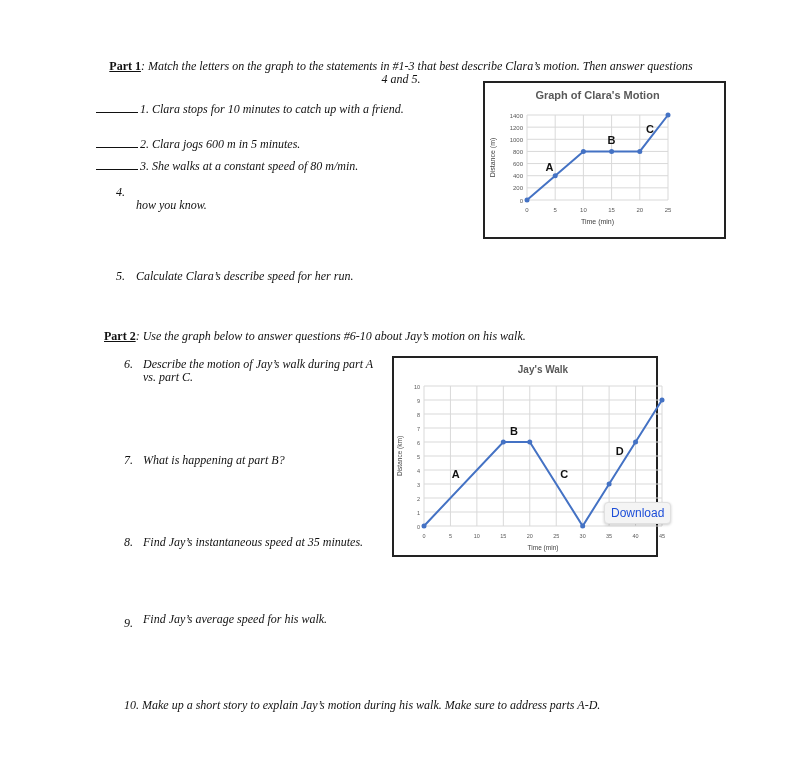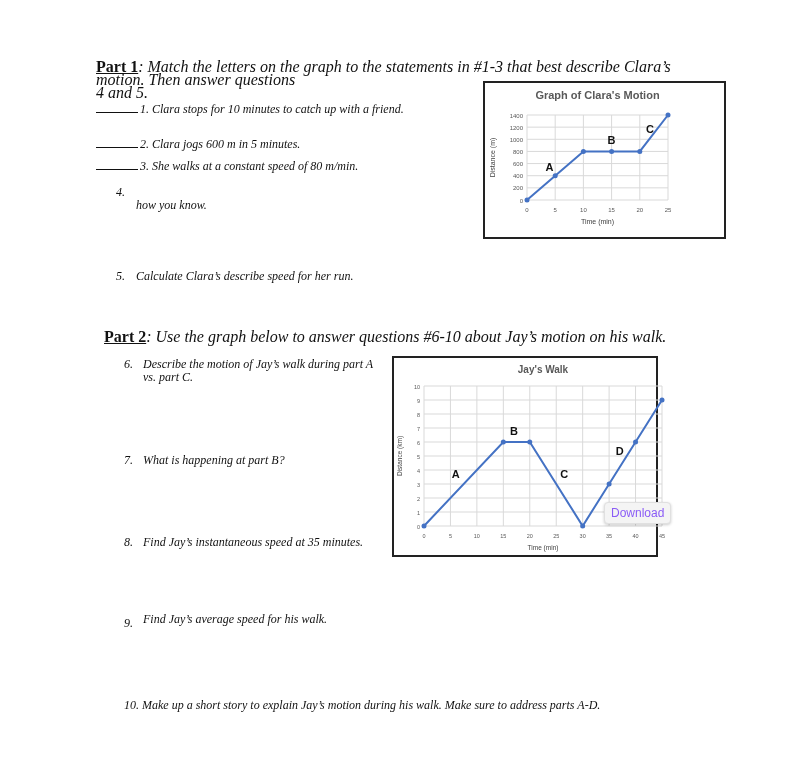--- a/index.html
+++ b/index.html
@@ -1,26 +1,26 @@
 <!DOCTYPE html>
 <html><head>
 <meta charset="utf-8">
 <style>
   html, body { margin:0; padding:0; background:#ffffff; }
   body { width:810px; height:758px; position:relative; overflow:hidden;
          font-family:"Liberation Serif", serif; color:#111; }
   .abs { position:absolute; }
   .txt { font-size:12px; line-height:13px; white-space:nowrap;font-style:italic; }
-  .part-head { font-size:16px; line-height:13px; }
+  .part-head { font-size:12px; line-height:13px;text-align:center; }
   .part-head u { font-weight:bold; font-style:normal; text-decoration:underline; }
   .part-head i { font-style:italic; }
   .blank { display:inline-block; width:42px; border-bottom:1px solid #111; height:11px; vertical-align:baseline; margin-right:2px; }
   .chart-box { border:2px solid #222; background:#fff; box-sizing:border-box; }
   svg text { font-family:"Liberation Sans", sans-serif; }
-  .download-btn { font-family:"Liberation Sans", sans-serif; font-size:12px; color:#8b5cf6;
+  .download-btn { font-family:"Liberation Sans", sans-serif; font-size:12px; color:#1d4ed8;
                   background:#f4f4f4; border:1px solid #e0e0e0; border-radius:4px;
                   padding:3px 6px; box-shadow:0 1px 3px rgba(0,0,0,0.2); cursor:pointer; }
 </style>
 </head>
 <body>
 
 <div class="abs part-head" style="left:96px; top:60px; width:610px;">
   <u>Part 1</u><i>: Match the letters on the graph to the statements in #1-3 that best describe Clara’s motion.  Then answer questions</i><br>
   <i>4 and 5.</i>
 </div>

